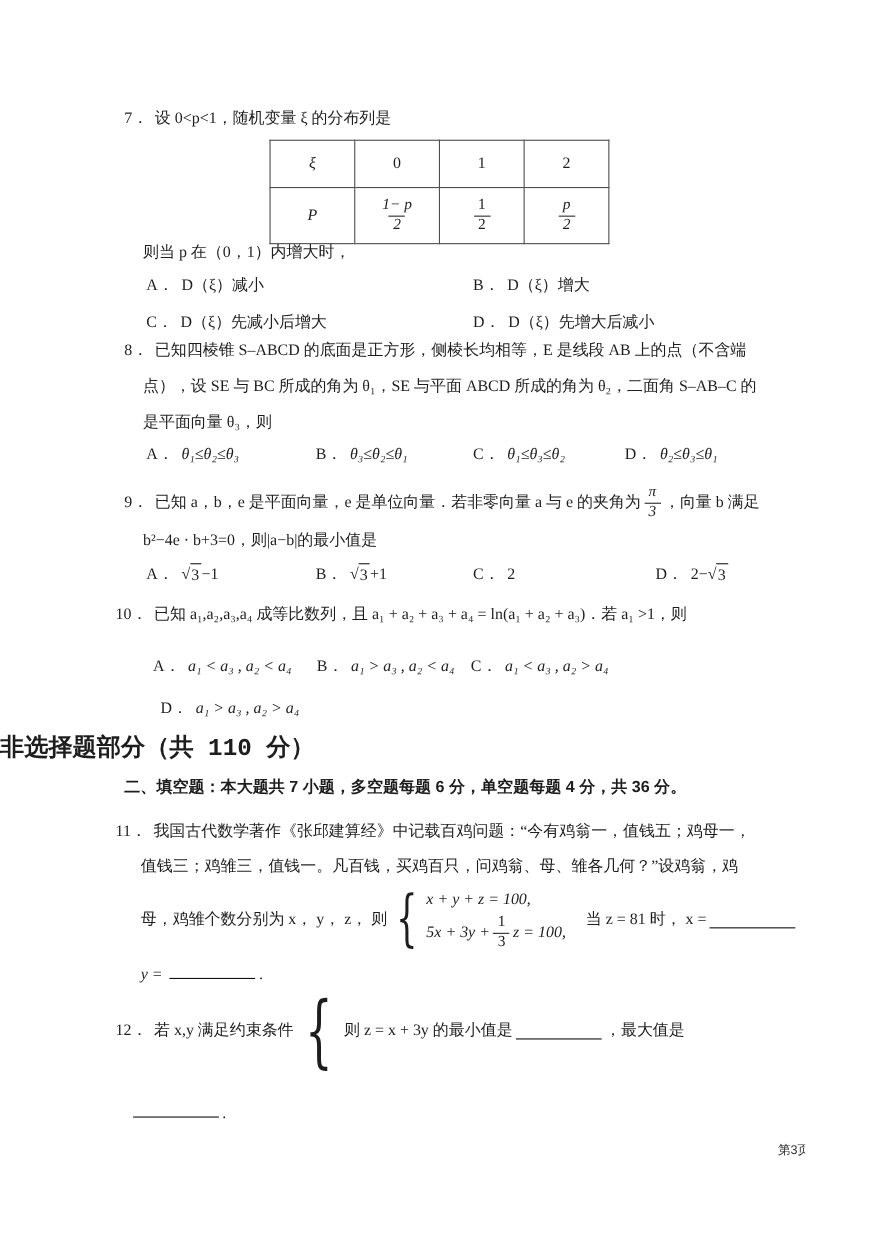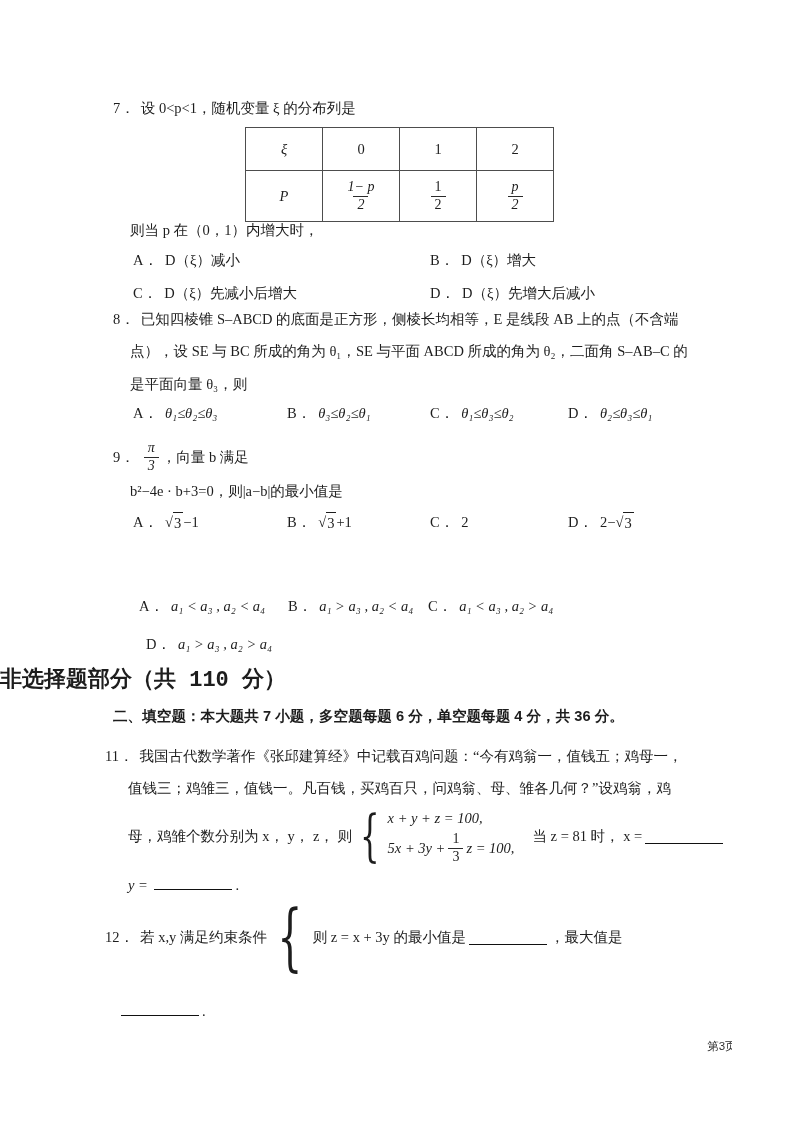--- a/index.html
+++ b/index.html
@@ -112,20 +112,21 @@
   </div>
   <div class="abs" style="top:403px;left:430px">
     <span class="olabel">C．</span><span class="math">θ₁≤θ₃≤θ₂</span>
   </div>
   <div class="abs" style="top:403px;left:568px">
     <span class="olabel">D．</span><span class="math">θ₂≤θ₃≤θ₁</span>
   </div>
 
   <div class="abs row" style="top:440px;left:113px">
     <span class="qnum">9．</span>
+    <span>已知 a，b，e 是平面向量，e 是单位向量．若非零向量 a 与 e 的夹角为</span>
     <span class="frac math">
         <span class="fnum">π</span>
         <span class="fden">3</span>
       </span>
     <span>，向量 b 满足</span>
   </div>
   <div class="abs" style="top:481px;left:130px">b²−4e · b+3=0，则|a−b|的最小值是</div>
 
   <div class="abs" style="top:512px;left:133px">
     <span class="olabel">A．</span><span class="sqrt">
@@ -135,27 +136,30 @@
   </div>
   <div class="abs" style="top:512px;left:287px">
     <span class="olabel">B．</span><span class="sqrt">
         <span>√</span>
         <span class="sn">3</span>
       </span><span>+1</span>
   </div>
   <div class="abs" style="top:512px;left:430px">
     <span class="olabel">C．</span><span>2</span>
   </div>
-  <div class="abs" style="top:512px;left:568px">
+  <div class="abs" style="top:512px;left:596px">
     <span class="olabel">D．</span><span>2−</span><span class="sqrt">
         <span>√</span>
         <span class="sn">3</span>
       </span>
   </div>
 
+  <div class="abs" style="top:549px;left:105px">
+    <span class="qnum">10．</span><span>已知 a₁,a₂,a₃,a₄ 成等比数列，且 a₁ + a₂ + a₃ + a₄ = ln(a₁ + a₂ + a₃)．若 a₁ &gt;1，则</span>
+  </div>
   <div class="abs" style="top:596px;left:139px">
     <span class="olabel">A．</span><span class="math">a₁ &lt; a₃ , a₂ &lt; a₄</span>
   </div>
   <div class="abs" style="top:596px;left:288px">
     <span class="olabel">B．</span><span class="math">a₁ &gt; a₃ , a₂ &lt; a₄</span>
   </div>
   <div class="abs" style="top:596px;left:428px">
     <span class="olabel">C．</span><span class="math">a₁ &lt; a₃ , a₂ &gt; a₄</span>
   </div>
   <div class="abs" style="top:634px;left:146px">

